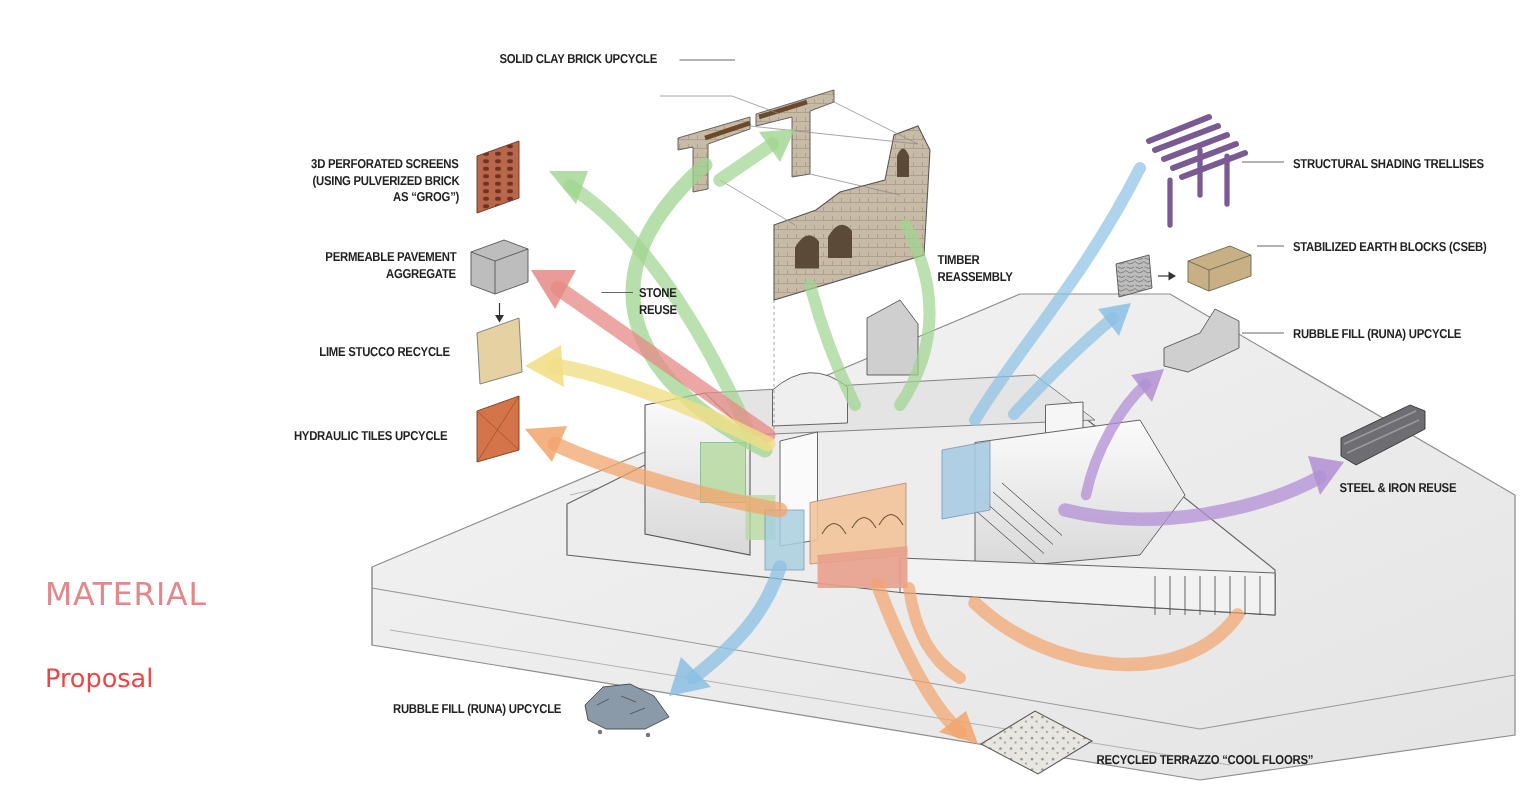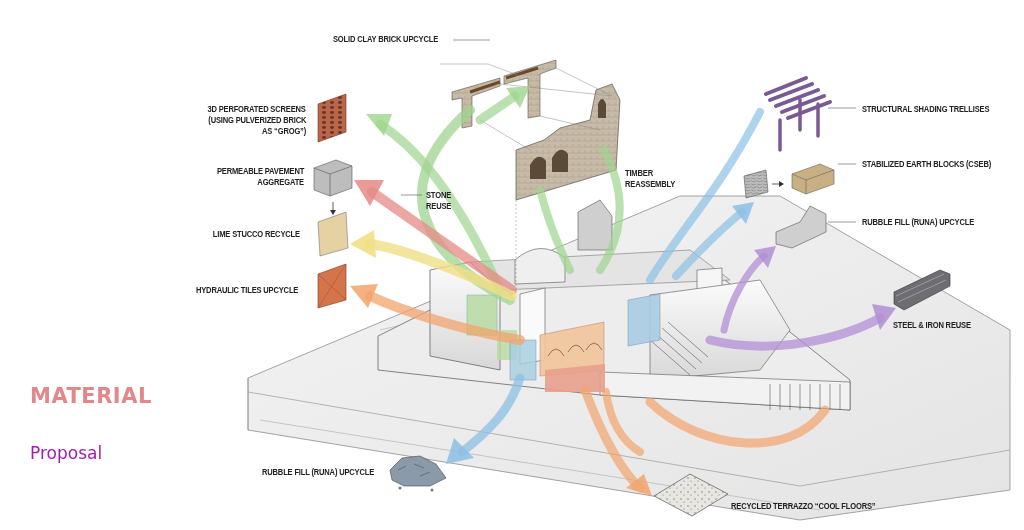--- a/index.html
+++ b/index.html
@@ -1,23 +1,23 @@
 <!DOCTYPE html>
 <html><head>
 <meta charset="utf-8">
 <style>
   html,body{margin:0;padding:0;background:#fff;}
   body{width:1024px;height:530px;position:relative;overflow:hidden;font-family:"Liberation Sans",sans-serif;}
   #stage{position:absolute;left:0;top:0;width:1024px;height:468px;}
   .lbl{position:absolute;font-family:"Liberation Sans",sans-serif;font-weight:700;font-size:8.6px;color:#222;letter-spacing:-0.2px;line-height:11px;white-space:nowrap;transform:scaleX(0.88);transform-origin:left top;}
   .lbl.r{text-align:right;transform-origin:right top;}
   .title{position:absolute;left:30px;font-family:"DejaVu Sans",sans-serif;}
-  .t1{top:384px;font-size:21px;color:#e2888a;letter-spacing:0.5px;font-weight:700;}
+  .t1{top:384px;font-size:21px;color:#e2888a;letter-spacing:0.5px;font-weight:400;}
   .t2{top:414px;font-size:21px;color:#e2888a;letter-spacing:0.5px;}
-  .t3{top:443px;font-size:17px;color:#a21caf;}
+  .t3{top:443px;font-size:17px;color:#ef4444;}
 </style>
 </head>
 <body>
 
 <div id="stage">
 <svg width="1024" height="530" viewBox="0 0 1024 530" xmlns="http://www.w3.org/2000/svg">
   <defs>
     <linearGradient id="gPlat" x1="0" y1="0" x2="1" y2="1">
       <stop offset="0" stop-color="#f4f4f4"></stop>
           <stop offset="1" stop-color="#e4e4e4"></stop>

